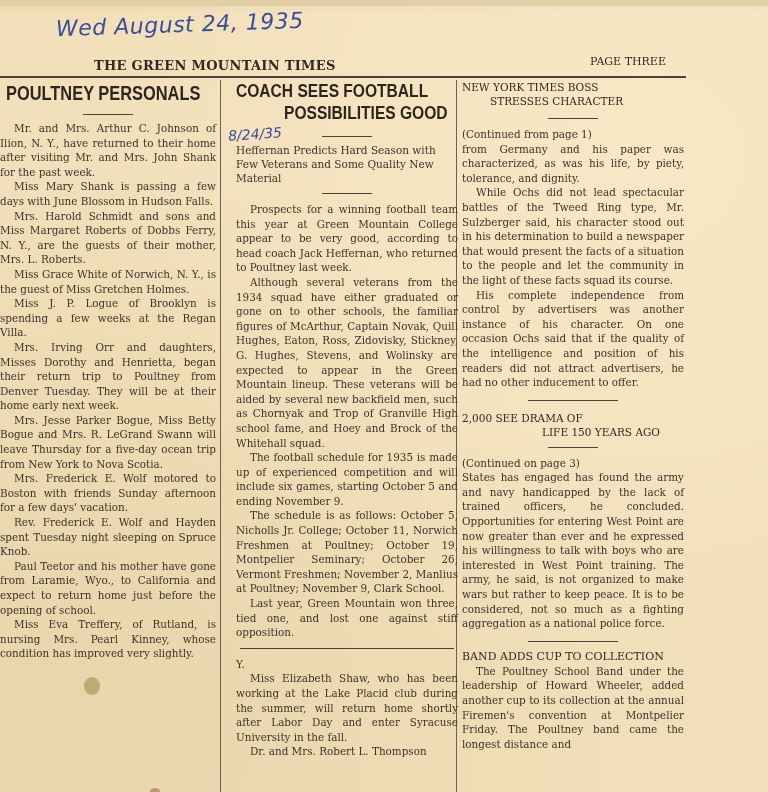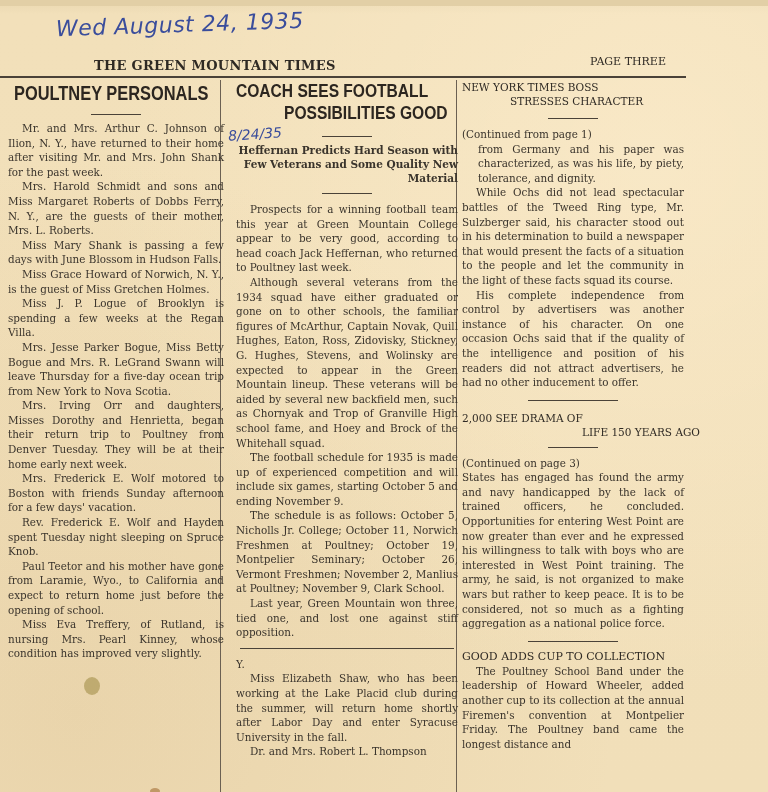--- a/index.html
+++ b/index.html
@@ -18,52 +18,52 @@
     font-style:italic;font-size:14px;color:#3a4d9c;transform:rotate(-4deg);}
   .masthead{position:absolute;left:94px;top:58px;font-size:13px;font-weight:bold;letter-spacing:0.3px;color:#2f2a24;}
   .pagelabel{position:absolute;left:590px;top:55px;font-size:11px;font-weight:normal;color:#2f2a24;}
   .toprule{position:absolute;left:0;top:76px;width:686px;height:2px;background:#4a4238;}
   .vrule{position:absolute;width:1px;background:#6b6052;}
   .col{position:absolute;font-size:10.4px;line-height:14.6px;text-align:justify;}
   .col p{margin:0;text-indent:14px;}
   .h1{font-family:"Liberation Sans","DejaVu Sans",sans-serif;font-weight:bold;
      font-size:19px;line-height:22px;color:#2c2620;transform:scaleX(0.82);transform-origin:left;white-space:nowrap;}
   .h2{font-weight:normal;font-size:10.5px;line-height:14px;color:#2f2a24;white-space:nowrap;}
-  .deck{font-weight:bold;font-size:10.5px;line-height:14px;text-align:right;}
+  .deck{font-weight:normal;font-size:10.5px;line-height:14px;text-align:left;}
   .shortrule{width:50px;height:1px;background:#4a4238;margin:6px auto;}
   .longrule{height:1px;background:#4a4238;margin:8px 4px;}
   .cont{text-indent:0 !important;}
   .stain{position:absolute;border-radius:50%;}
 </style>
 </head>
 <body>
 
 <div class="paper"></div>
 <div class="topedge"></div>
 
 <div class="handdate">Wed August 24, 1935</div>
 
 <div class="masthead">THE GREEN MOUNTAIN TIMES</div>
 <div class="pagelabel">PAGE THREE</div>
 <div class="toprule"></div>
 
 <div class="vrule" style="left:220px;top:80px;height:712px;"></div>
 <div class="vrule" style="left:456px;top:80px;height:712px;"></div>
 
-<div class="col" style="left:0px;top:80px;width:216px;padding-left:8px;">
+<div class="col" style="left:0px;top:80px;width:216px;">
   <div class="h1" style="margin-left:6px;font-size:20px;line-height:26px;">POULTNEY PERSONALS</div>
   <div class="shortrule" style="margin:8px auto 6px auto;"></div>
   <div id="left-paras">
     <p>Mr. and Mrs. Arthur C. Johnson of Ilion, N. Y., have returned to their home after visiting Mr. and Mrs. John Shank for the past week.</p>
+    <p>Miss Mary Shank is passing a few days with June Blossom in Hudson Falls.</p>
     <p>Mrs. Harold Schmidt and sons and Miss Margaret Roberts of Dobbs Ferry, N. Y., are the guests of their mother, Mrs. L. Roberts.</p>
-    <p>Miss Mary Shank is passing a few days with June Blossom in Hudson Falls.</p>
-    <p>Miss Grace Howard of Norwich, N. Y., is the guest of Miss Gretchen Holmes.</p>
+    <p>Miss Grace White of Norwich, N. Y., is the guest of Miss Gretchen Holmes.</p>
     <p>Miss J. P. Logue of Brooklyn is spending a few weeks at the Regan Villa.</p>
+    <p>Mrs. Irving Orr and daughters, Misses Dorothy and Henrietta, began their return trip to Poultney from Denver Tuesday. They will be at their home early next week.</p>
     <p>Mrs. Jesse Parker Bogue, Miss Betty Bogue and Mrs. R. LeGrand Swann will leave Thursday for a five-day ocean trip from New York to Nova Scotia.</p>
-    <p>Mrs. Irving Orr and daughters, Misses Dorothy and Henrietta, began their return trip to Poultney from Denver Tuesday. They will be at their home early next week.</p>
     <p>Mrs. Frederick E. Wolf motored to Boston with friends Sunday afternoon for a few days' vacation.</p>
     <p>Rev. Frederick E. Wolf and Hayden spent Tuesday night sleeping on Spruce Knob.</p>
     <p>Paul Teetor and his mother have gone from Laramie, Wyo., to California and expect to return home just before the opening of school.</p>
     <p>Miss Eva Treffery, of Rutland, is nursing Mrs. Pearl Kinney, whose condition has improved very slightly.</p>
   </div>
 </div>
 
 <div class="col" style="left:236px;top:80px;width:222px;">
   <div class="h1">COACH SEES FOOTBALL</div>
   <div class="h1" style="margin-left:48px;">POSSIBILITIES GOOD</div>
@@ -77,31 +77,31 @@
   <p>Last year, Green Mountain won three, tied one, and lost one against stiff opposition.</p>
   <div class="longrule"></div>
   <div style="text-indent:0;">Y.</div>
   <p>Miss Elizabeth Shaw, who has been working at the Lake Placid club during the summer, will return home shortly after Labor Day and enter Syracuse University in the fall.</p>
   <p>Dr. and Mrs. Robert L. Thompson</p>
 </div>
 <div class="handnote">8/24/35</div>
 
 <div class="col" style="left:462px;top:80px;width:222px;">
   <div class="h2">NEW YORK TIMES BOSS</div>
-  <div class="h2" style="margin-left:48px;">STRESSES CHARACTER</div>
+  <div class="h2" style="margin-left:28px;">STRESSES CHARACTER</div>
   <div class="shortrule" style="margin:10px auto 8px auto;"></div>
   <p class="cont">(Continued from page 1)</p>
-  <p style="text-indent:0;margin-left:16px;">from Germany and his paper was characterized, as was his life, by piety, tolerance, and dignity.</p>
+  <p style="text-indent:0;">from Germany and his paper was characterized, as was his life, by piety, tolerance, and dignity.</p>
   <p>While Ochs did not lead spectacular battles of the Tweed Ring type, Mr. Sulzberger said, his character stood out in his determination to build a newspaper that would present the facts of a situation to the people and let the community in the light of these facts squad its course.</p>
   <p>His complete independence from control by advertisers was another instance of his character. On one occasion Ochs said that if the quality of the intelligence and position of his readers did not attract advertisers, he had no other inducement to offer.</p>
   <div class="shortrule" style="width:90px;margin:10px auto 10px auto;"></div>
   <div class="h2">2,000 SEE DRAMA OF</div>
-  <div class="h2" style="margin-left:120px;">LIFE 150 YEARS AGO</div>
+  <div class="h2" style="margin-left:80px;">LIFE 150 YEARS AGO</div>
   <div class="shortrule" style="margin:8px auto 8px auto;"></div>
   <p class="cont">(Continued on page 3)</p>
   <p style="text-indent:0;">States has engaged has found the army and navy handicapped by the lack of trained officers, he concluded. Opportunities for entering West Point are now greater than ever and he expressed his willingness to talk with boys who are interested in West Point training. The army, he said, is not organized to make wars but rather to keep peace. It is to be considered, not so much as a fighting aggregation as a national police force.</p>
   <div class="shortrule" style="width:90px;margin:10px auto 8px auto;"></div>
-  <div class="h2" style="font-size:11px;">GOOD ADDS CUP TO COLLECTION</div>
+  <div class="h2" style="font-size:11px;">BAND ADDS CUP TO COLLECTION</div>
   <p>The Poultney School Band under the leadership of Howard Wheeler, added another cup to its collection at the annual Firemen's convention at Montpelier Friday. The Poultney band came the longest distance and</p>
 </div>
 
 <div class="stain" style="left:84px;top:677px;width:16px;height:18px;background:rgba(140,120,40,0.45);"></div>
 <div class="stain" style="left:150px;top:788px;width:10px;height:6px;background:rgba(150,90,30,0.5);"></div>
 
 </body></html>

